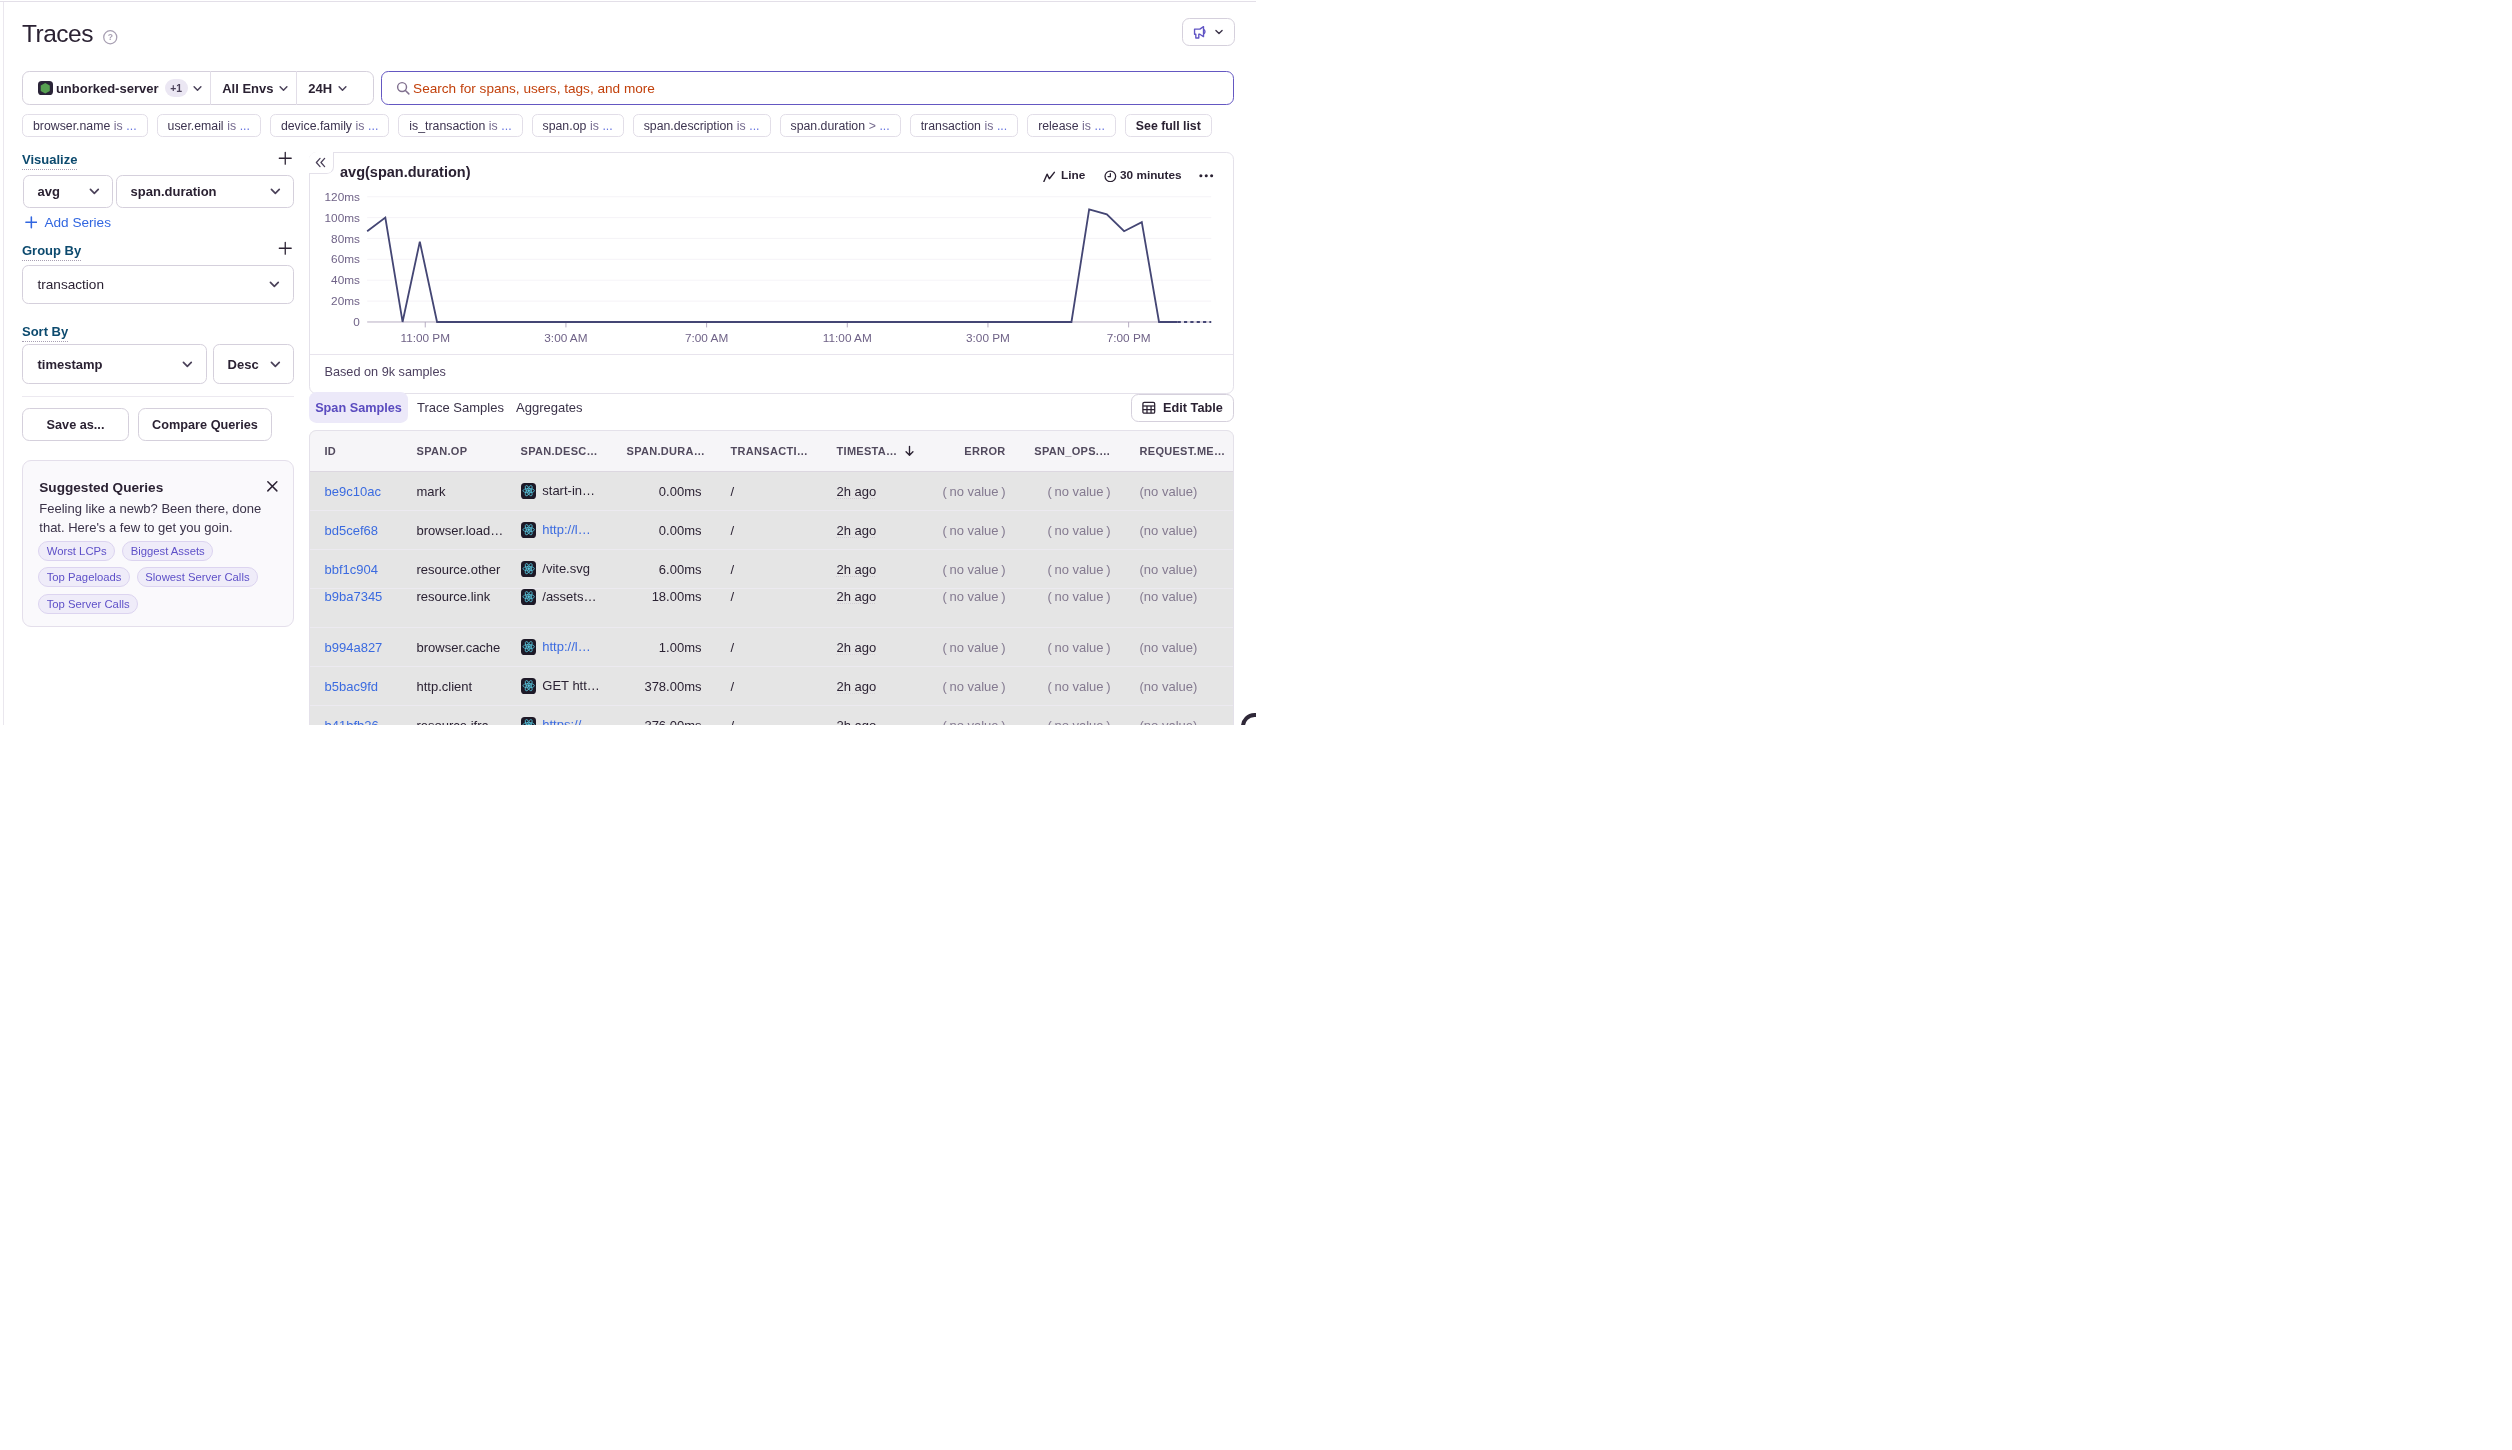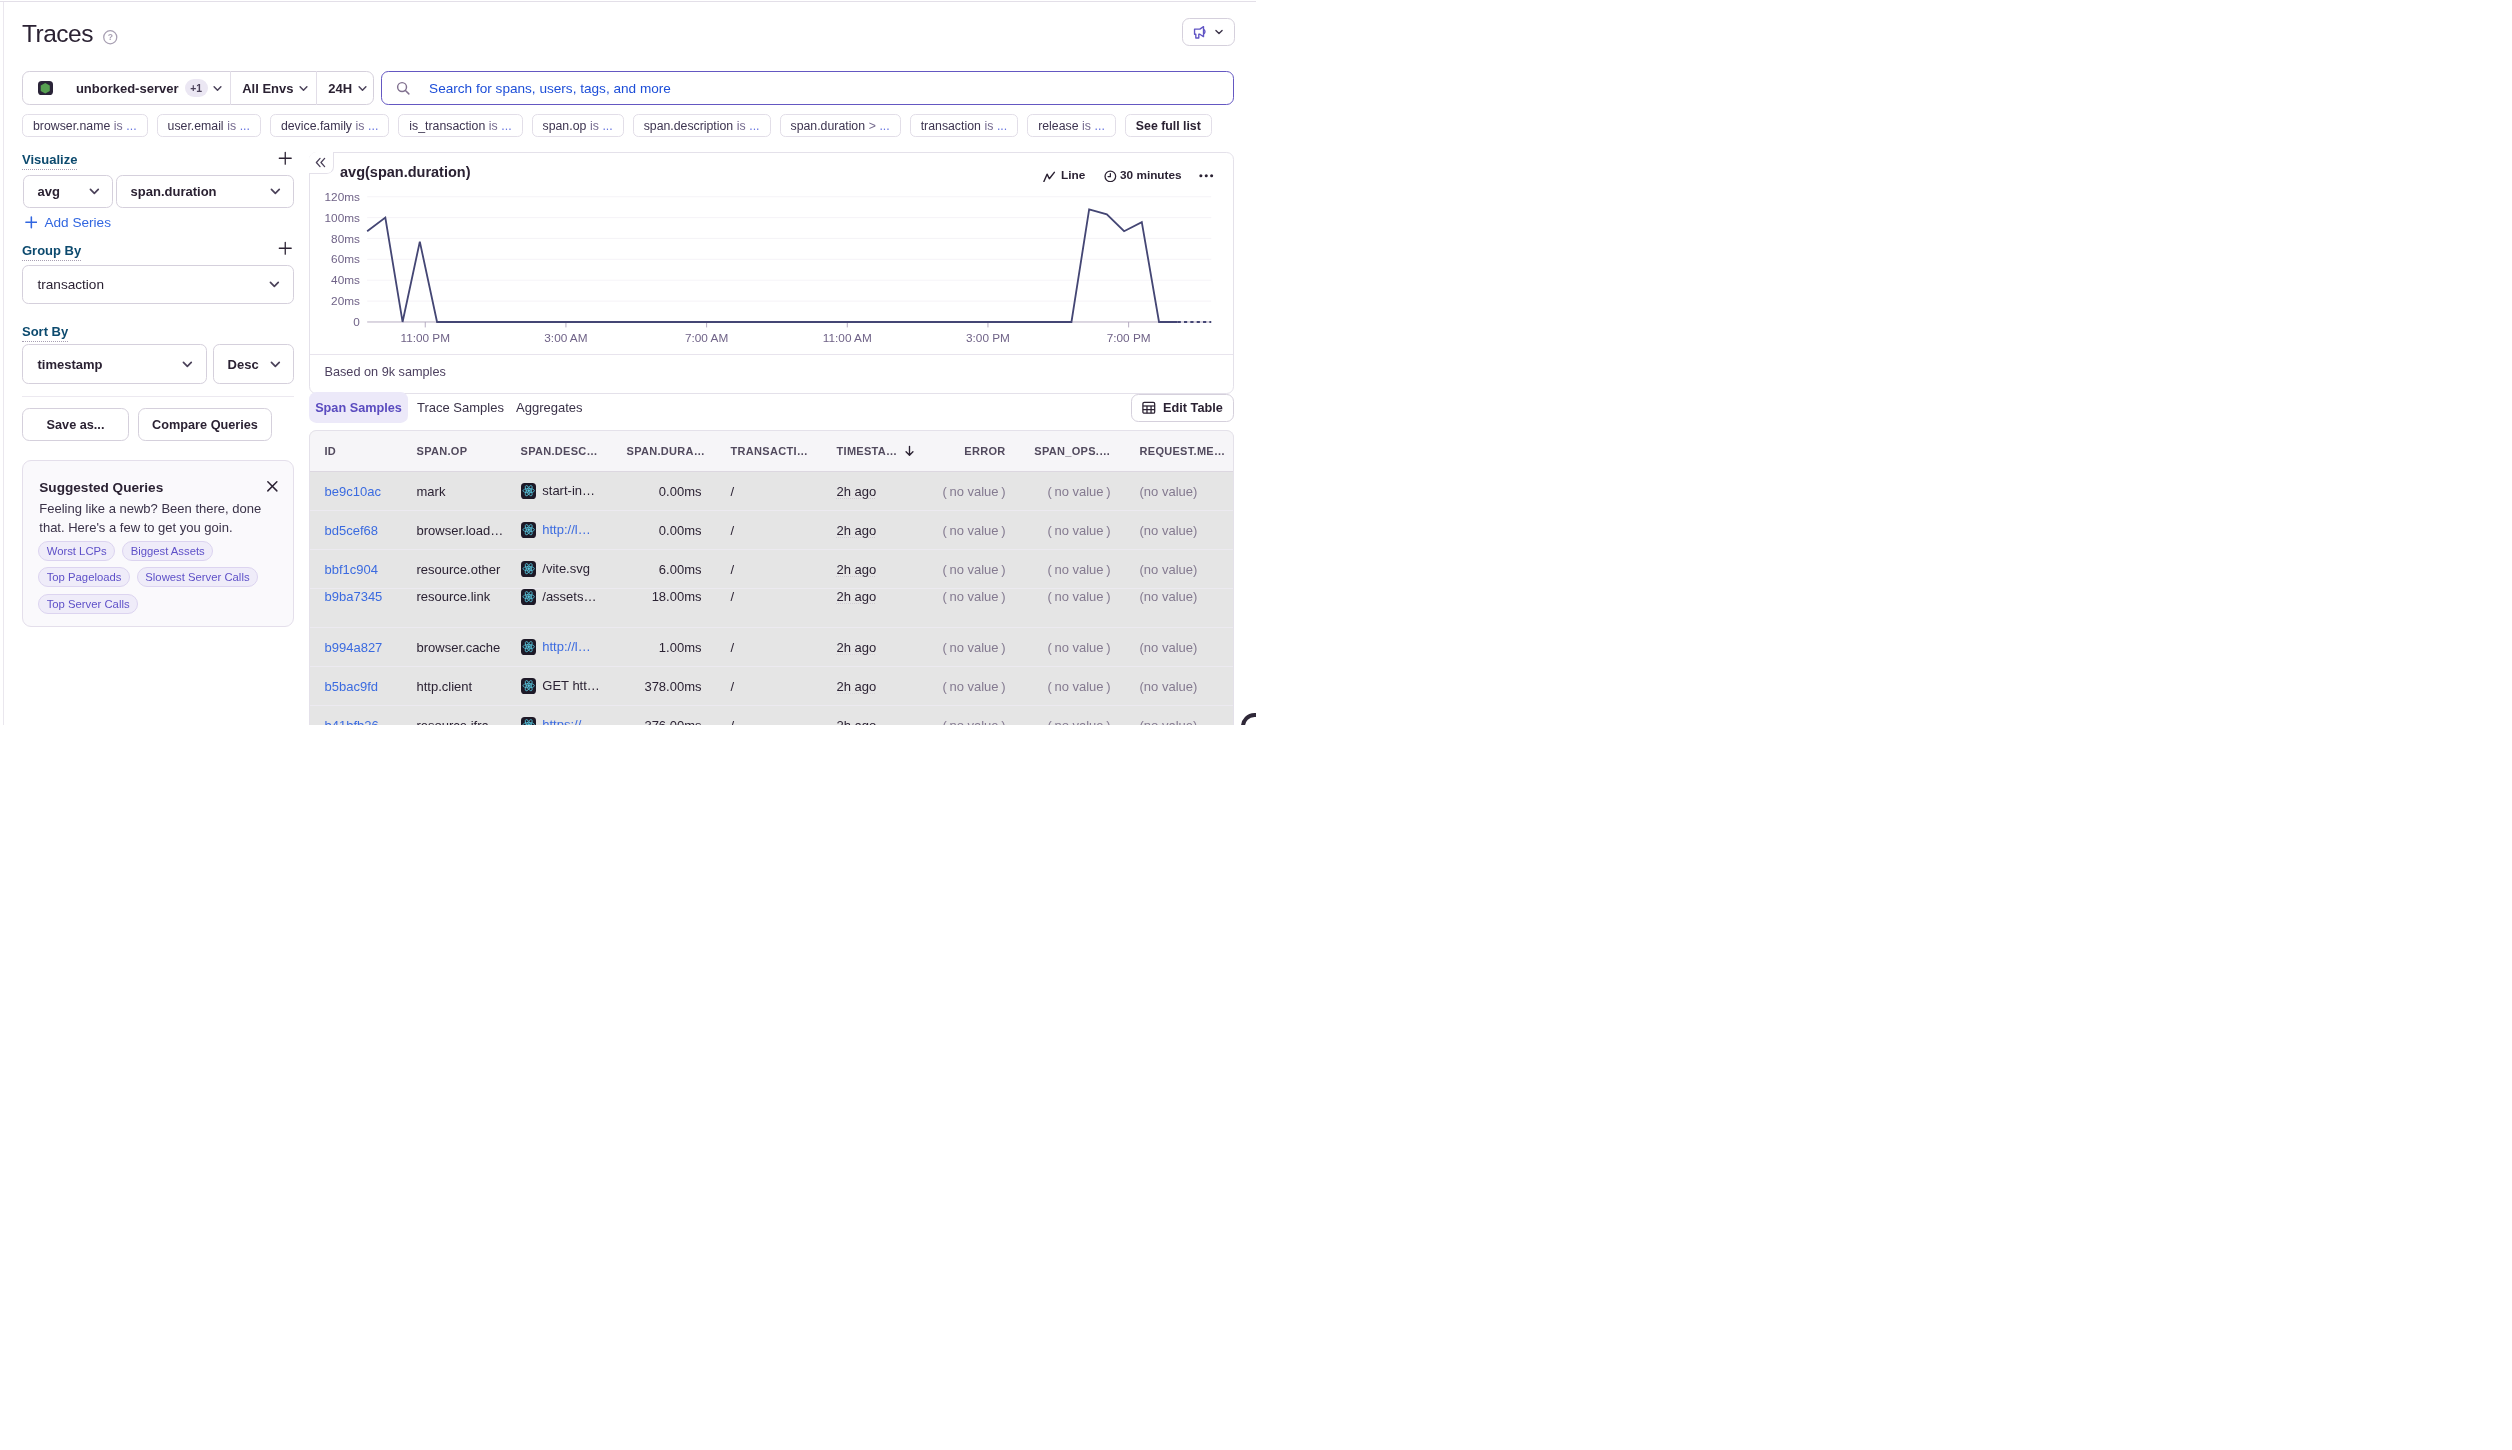--- a/index.html
+++ b/index.html
@@ -44,21 +44,21 @@
         <path d="M2.3 4.2 L6 7.9 L9.7 4.2" stroke-linecap="round" stroke-linejoin="round"></path>
       </svg>
 </div>
 
 <div class="abs" style="left:22px;top:71px;width:352px;height:34px;border:0.9px solid #d5d0dc;border-radius:7.3px;background:#fff;display:flex;align-items:center;white-space:nowrap">
   <div style="width:14.5px;height:14.5px;margin-left:15.4px;background:#2a2438;border-radius:3.6px;position:relative">
     <svg width="14.5" height="14.5" viewBox="0 0 16 16" style="position:absolute;left:0;top:0">
           <polygon points="8,2.2 13,5.1 13,10.9 8,13.8 3,10.9 3,5.1" fill="#57a052"></polygon>
         </svg>
   </div>
-  <span style="font-size:13px;font-weight:bold;margin-left:23px">unborked-server</span>
+  <span style="font-size:13px;font-weight:bold;margin-left:3px">unborked-server</span>
   <span style="margin-left:6.4px;background:#ebe7f3;border-radius:9px;height:18px;padding:0 5.4px;font-size:10.4px;font-weight:bold;color:#4a4159;display:inline-flex;align-items:center">+1</span>
   <svg style="margin-left:4.5px" width="11" height="11" viewBox="0 0 12 12" fill="none" stroke="#4a4159" stroke-width="1.6">
         <path d="M2.3 4.2 L6 7.9 L9.7 4.2" stroke-linecap="round" stroke-linejoin="round"></path>
       </svg>
   <div style="width:0.9px;height:34px;background:#e2dee8;margin-left:7.3px"></div>
   <span style="font-size:13px;font-weight:bold;margin-left:11px">All Envs</span>
   <svg style="margin-left:4.5px" width="11" height="11" viewBox="0 0 12 12" fill="none" stroke="#4a4159" stroke-width="1.6">
         <path d="M2.3 4.2 L6 7.9 L9.7 4.2" stroke-linecap="round" stroke-linejoin="round"></path>
       </svg>
   <div style="width:0.9px;height:34px;background:#e2dee8;margin-left:7.3px"></div>
@@ -66,21 +66,21 @@
   <svg style="margin-left:4.5px" width="11" height="11" viewBox="0 0 12 12" fill="none" stroke="#4a4159" stroke-width="1.6">
         <path d="M2.3 4.2 L6 7.9 L9.7 4.2" stroke-linecap="round" stroke-linejoin="round"></path>
       </svg>
 </div>
 
 <div class="abs" style="left:381px;top:71px;width:853px;height:34px;border:1.8px solid #6457c2;border-radius:7.3px;background:#fff;display:flex;align-items:center">
   <svg style="margin-left:13.6px" width="14.5" height="14.5" viewBox="0 0 16 16" fill="none" stroke="#80708f" stroke-width="1.6">
         <circle cx="6.7" cy="6.7" r="4.9"></circle>
         <path d="M10.4 10.4 L14.2 14.2" stroke-linecap="round"></path>
       </svg>
-  <span style="margin-left:19px;font-size:13.6px;color:#1d4ed8">Search for spans, users, tags, and more</span>
+  <span style="margin-left:3px;font-size:13.6px;color:#c2410c">Search for spans, users, tags, and more</span>
 </div>
 
 <div class="abs" style="left:22px;top:114px;display:flex;gap:9px">
   <span class="chip">browser.name<span class="is">is</span><span class="dots">...</span></span>
   <span class="chip">user.email<span class="is">is</span><span class="dots">...</span></span>
   <span class="chip">device.family<span class="is">is</span><span class="dots">...</span></span>
   <span class="chip">is_transaction<span class="is">is</span><span class="dots">...</span></span>
   <span class="chip">span.op<span class="is">is</span><span class="dots">...</span></span>
   <span class="chip">span.description<span class="is">is</span><span class="dots">...</span></span>
   <span class="chip">span.duration<span class="is">&gt;</span><span class="dots">...</span></span>

